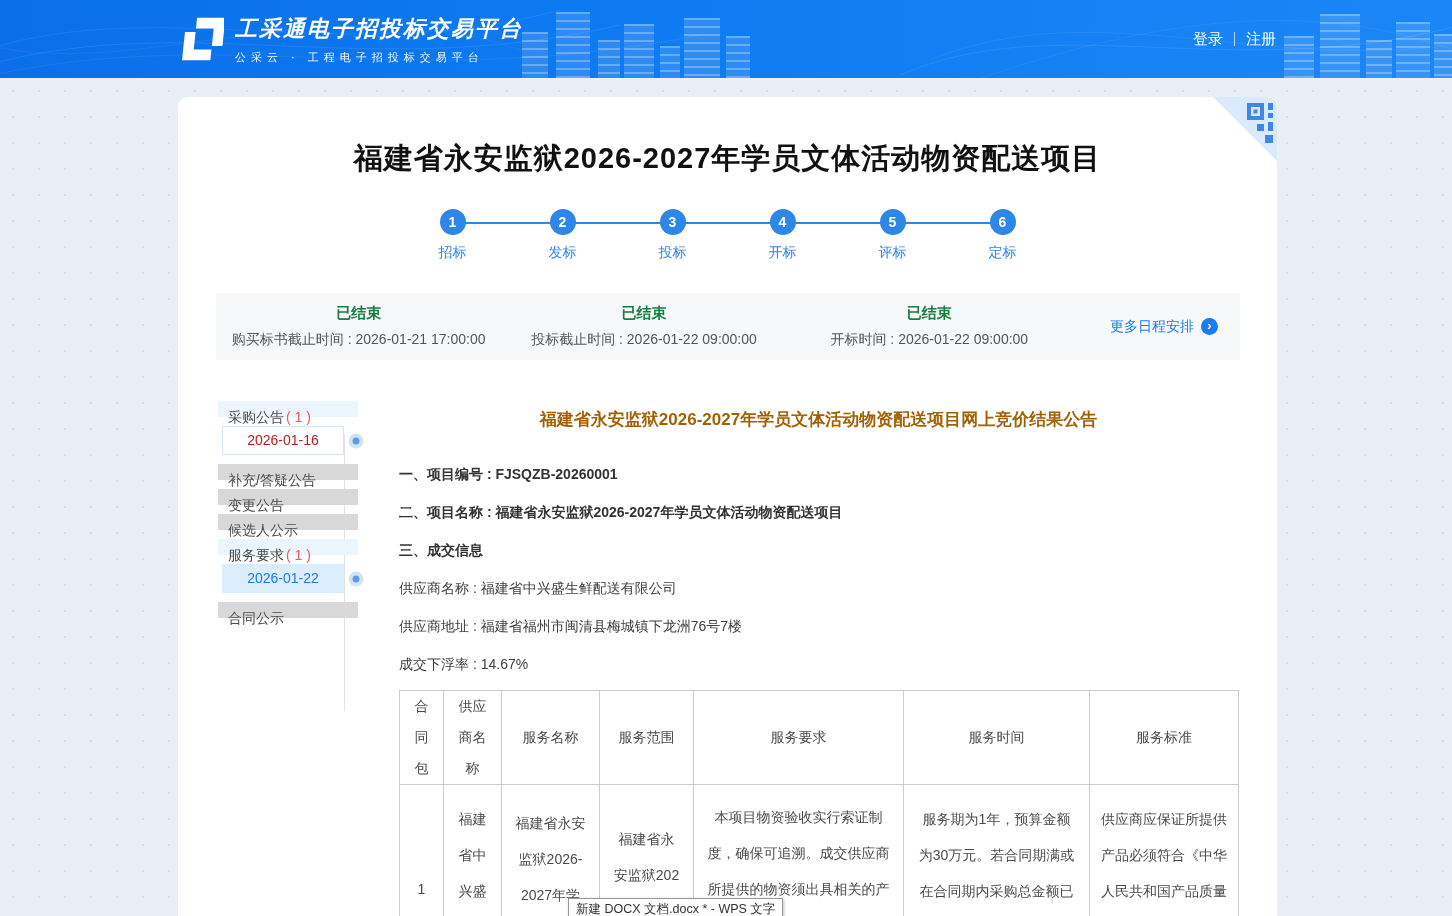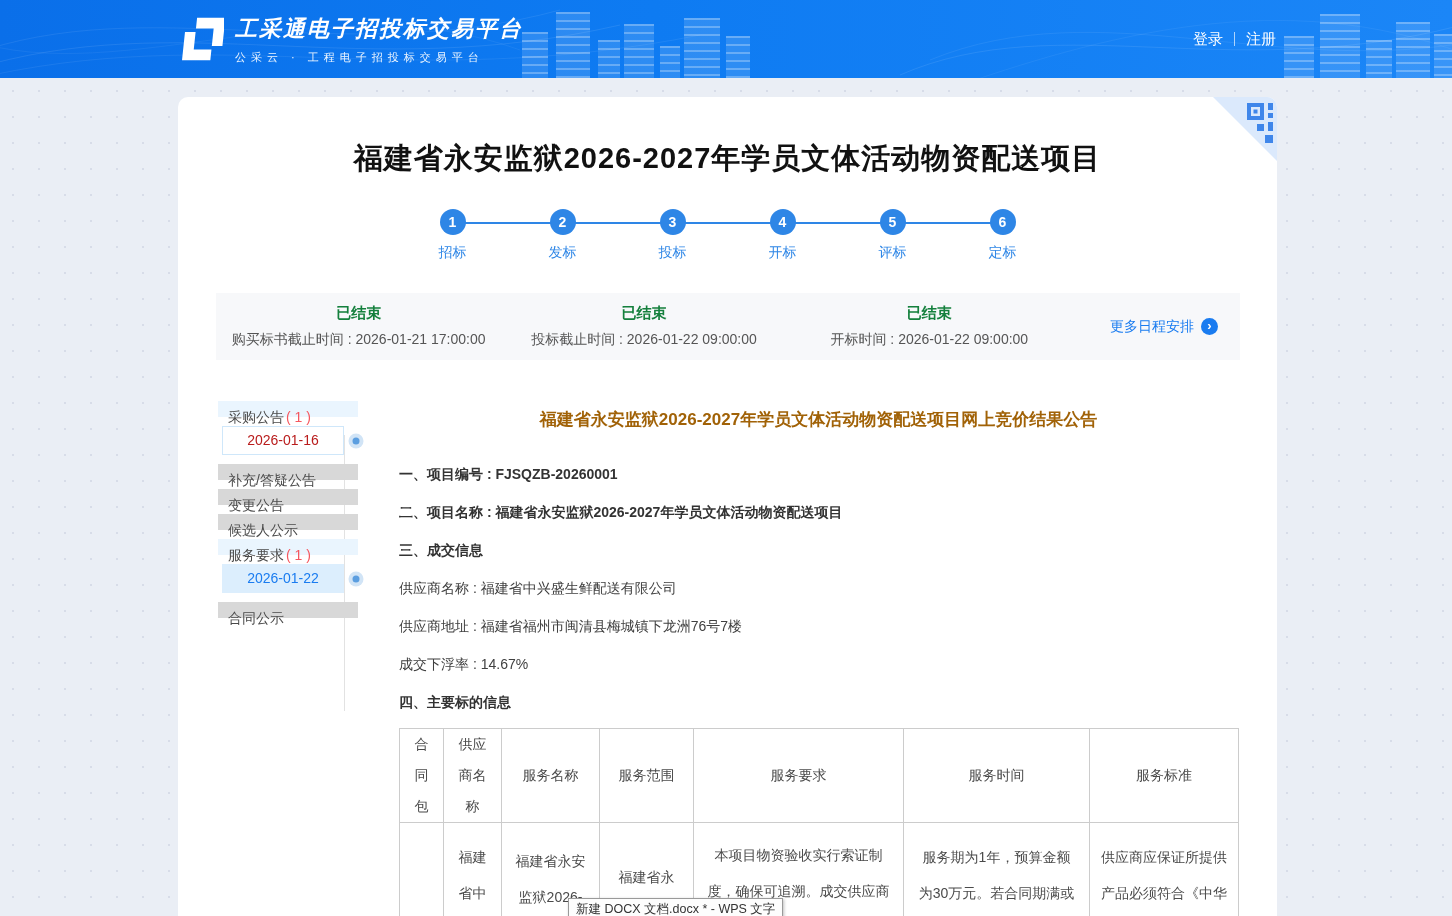--- a/index.html
+++ b/index.html
@@ -316,21 +316,20 @@
 
     <section class="main-col">
       <h2 class="ann-title">福建省永安监狱2026-2027年学员文体活动物资配送项目网上竞价结果公告</h2>
       <div class="ann-body">
         <p class="b">一、项目编号 : FJSQZB-20260001</p>
         <p class="b">二、项目名称 : 福建省永安监狱2026-2027年学员文体活动物资配送项目</p>
         <p class="b">三、成交信息</p>
         <p>供应商名称 : 福建省中兴盛生鲜配送有限公司</p>
         <p>供应商地址 : 福建省福州市闽清县梅城镇下龙洲76号7楼</p>
         <p>成交下浮率 : 14.67%</p>
-        <p class="b">四、主要标的信息</p>
       </div>
 
       <table class="lot-table">
         <colgroup>
           <col style="width:44px">
             <col style="width:58px">
             <col style="width:98px">
           <col style="width:94px">
             <col style="width:210px">
             <col style="width:186px">

